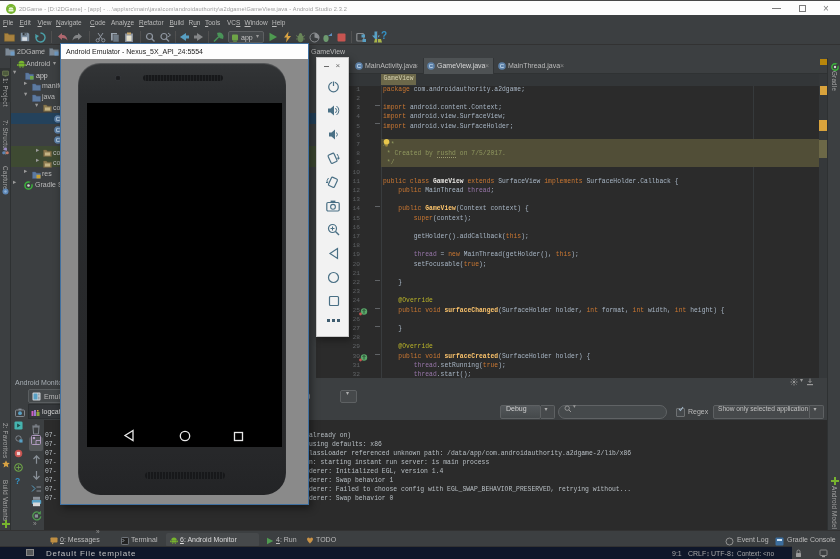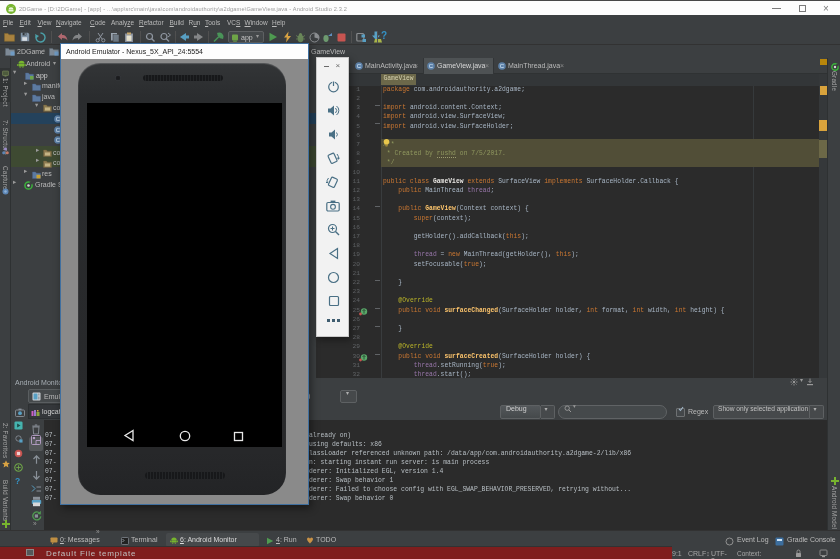--- a/index.html
+++ b/index.html
@@ -603,21 +603,21 @@
         <circle cx="4.5" cy="4.5" r="3.5" fill="none" stroke="#9a9a9a" stroke-width="0.9"></circle>
       </svg>
   <span class="abs ui" style="left:737px;top:5px;">Event Log</span>
   <svg class="abs" style="left:775px;top:5.5px" width="9" height="9" viewBox="0 0 9 9">
         <rect x="0.5" y="0.5" width="8" height="8" rx="1" fill="#3c6e9e"></rect>
         <rect x="2" y="2" width="5" height="2" fill="#cde3f5"></rect>
       </svg>
   <span class="abs ui" style="left:787px;top:5px;">Gradle Console</span>
 </div>
 
-<div class="abs ui" style="left:0;top:546px;width:672px;height:13px;background:#7f1d1d;border-top:1px solid #323232;">
+<div class="abs ui" style="left:0;top:546px;width:792px;height:13px;background:#0f172a;border-top:1px solid #323232;">
 <div class="abs" style="left:26px;top:2px;width:8px;height:7px;border:1px solid #8a8a8a;background:#55585a;"></div>
   <span class="abs" style="left:46px;top:2px;font-size:8px;color:#c0c0c0;letter-spacing:0.8px;">Default File template</span>
   <span class="abs ui" style="left:672px;top:2.5px;color:#a8a8a8;">9:1</span>
   <span class="abs ui" style="left:688px;top:2.5px;color:#a8a8a8;">CRLF↕</span>
   <span class="abs ui" style="left:711px;top:2.5px;color:#a8a8a8;">UTF-8↕</span>
   <span class="abs" style="left:737px;top:3px;font-size:6.5px;color:#a8a8a8;">Context: &lt;no context&gt;</span>
   <svg class="abs" style="left:795px;top:2px" width="7" height="9" viewBox="0 0 7 9">
         <rect x="1" y="4" width="5" height="4" rx="0.5" fill="#9a9a9a"></rect>
         <path d="M2 4 V2.5 a1.5 1.5 0 0 1 3 0 V4" fill="none" stroke="#9a9a9a" stroke-width="0.9"></path>
       </svg>

